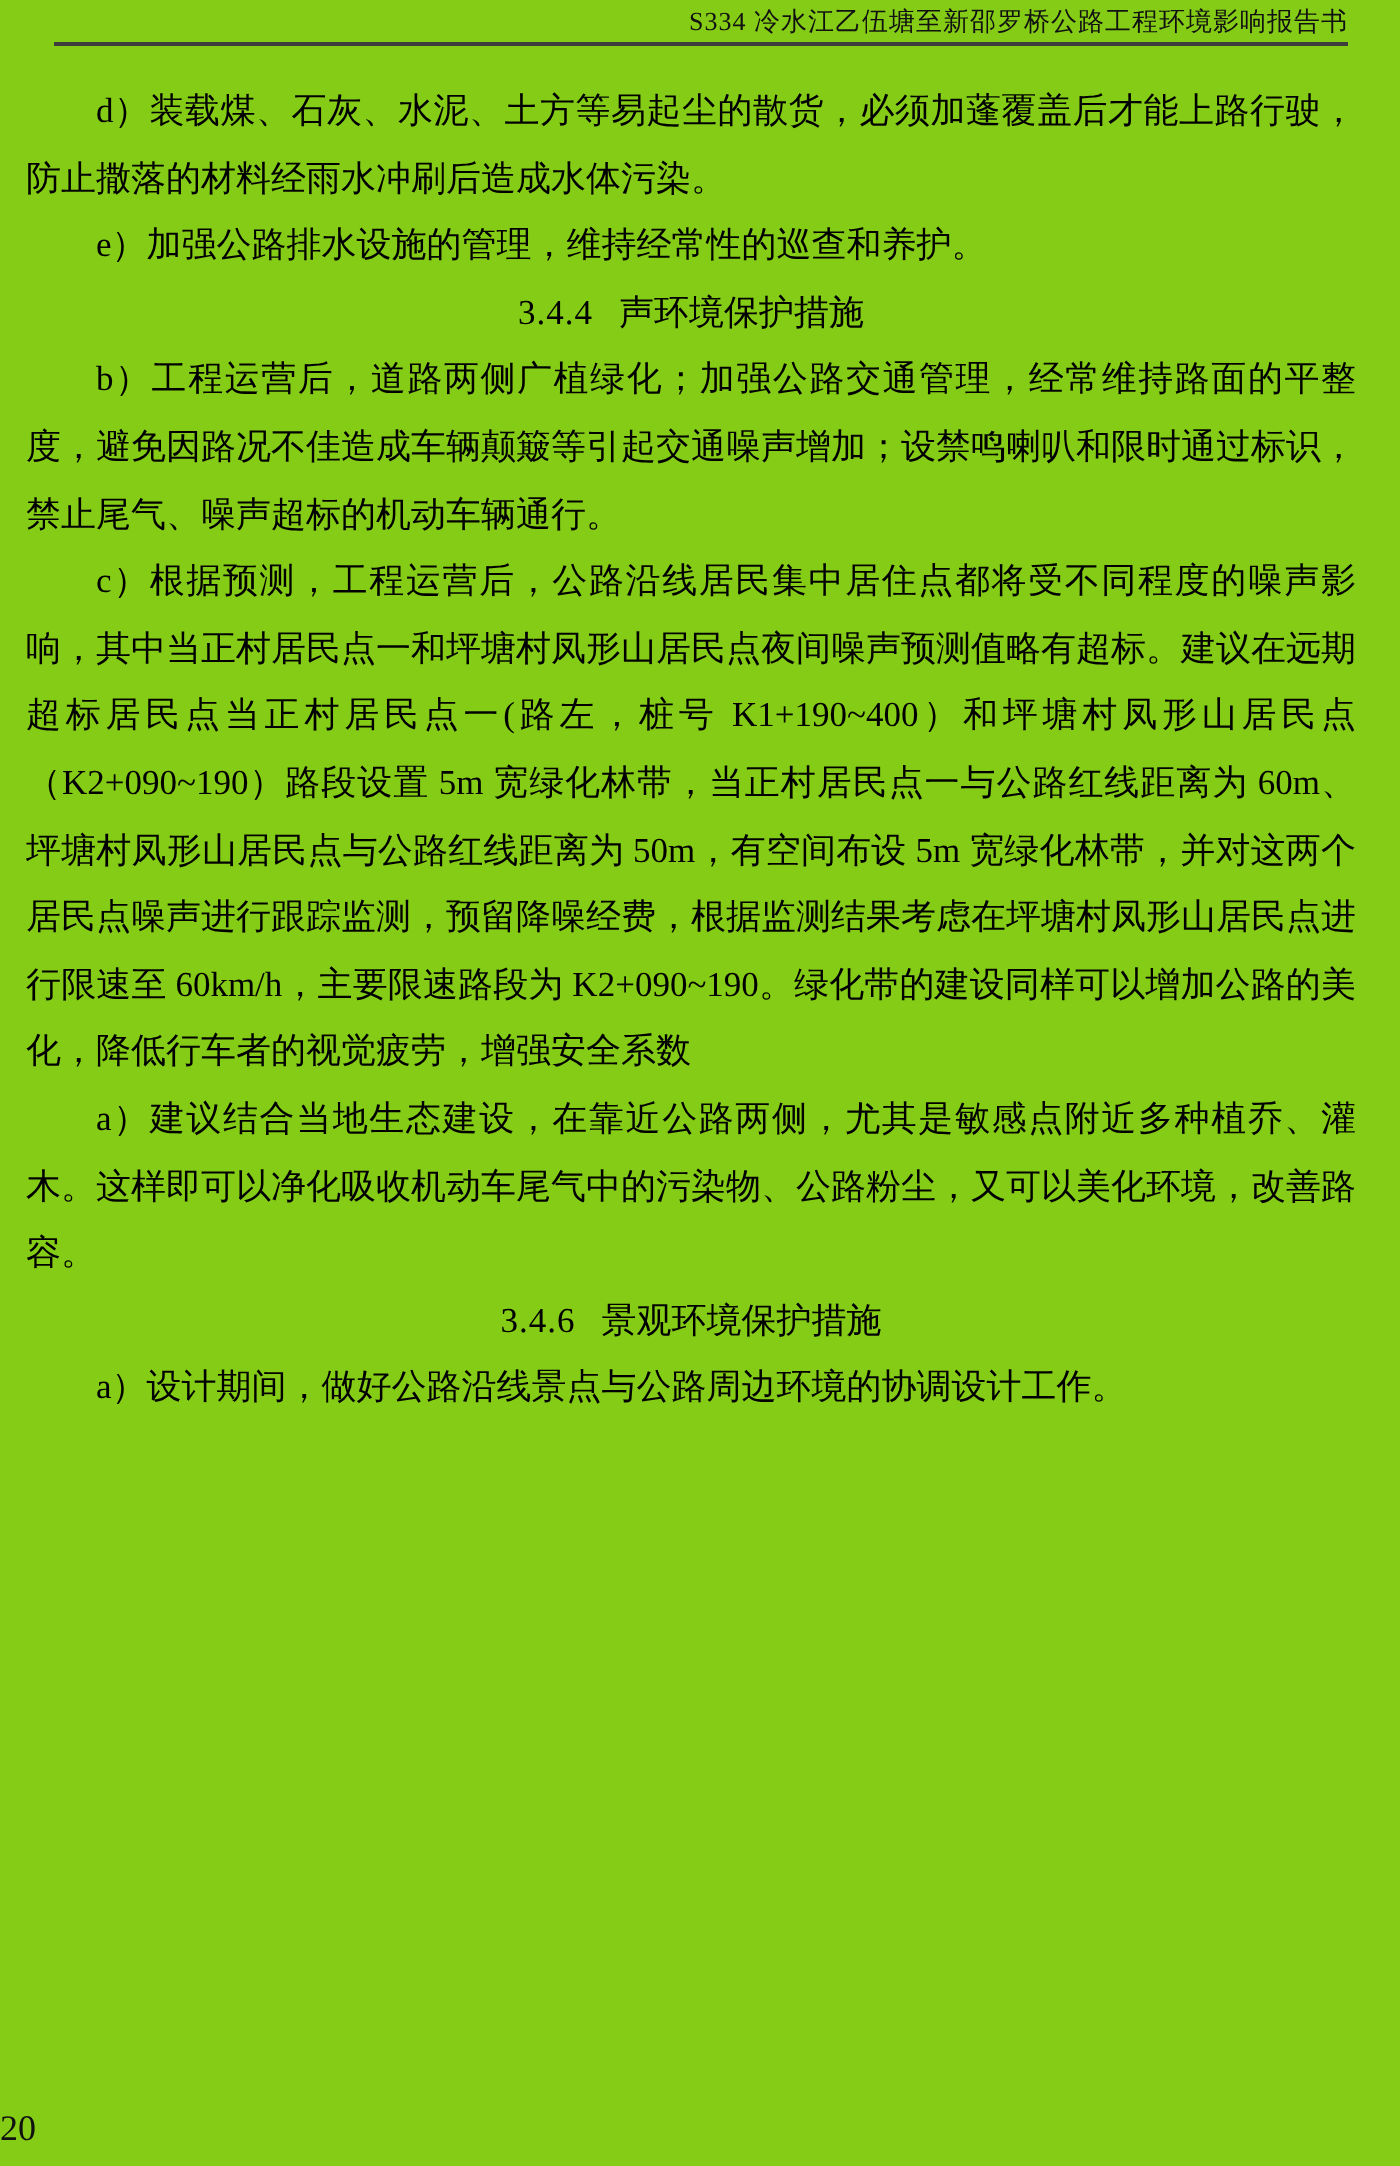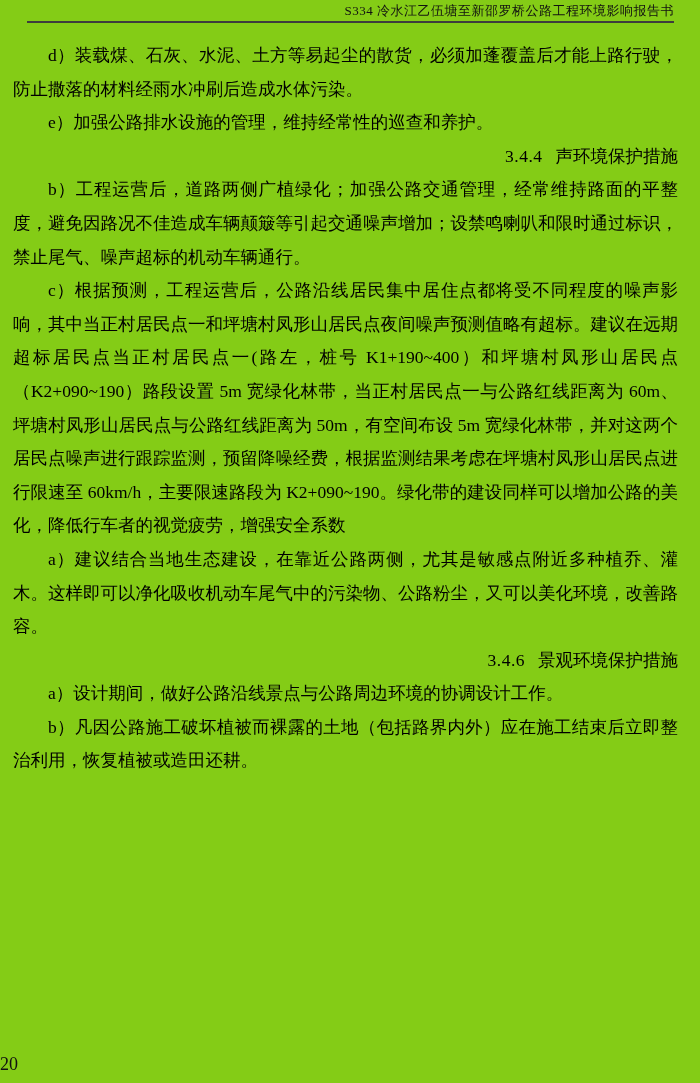--- a/index.html
+++ b/index.html
@@ -45,21 +45,21 @@
     color: #000000;
   }
   .para {
     margin: 0;
     text-indent: 2em;
   }
   .heading {
     margin: 0;
     font-size: 17.5px;
     font-weight: normal;
-    text-align: right;
+    text-align: center;
     white-space: nowrap;
   }
   .heading .hnum {
     display: inline-block;
     margin-right: 13px;
     letter-spacing: 0.5px;
   }
   .footer {
     position: absolute;
     bottom: 8px;
@@ -88,20 +88,19 @@
 
     <p class="para">b）工程运营后，道路两侧广植绿化；加强公路交通管理，经常维持路面的平整度，避免因路况不佳造成车辆颠簸等引起交通噪声增加；设禁鸣喇叭和限时通过标识，禁止尾气、噪声超标的机动车辆通行。</p>
     <p class="para">c）根据预测，工程运营后，公路沿线居民集中居住点都将受不同程度的噪声影响，其中当正村居民点一和坪塘村凤形山居民点夜间噪声预测值略有超标。建议在远期超标居民点当正村居民点一(路左，桩号 K1+190~400）和坪塘村凤形山居民点（K2+090~190）路段设置 5m 宽绿化林带，当正村居民点一与公路红线距离为 60m、坪塘村凤形山居民点与公路红线距离为 50m，有空间布设 5m 宽绿化林带，并对这两个居民点噪声进行跟踪监测，预留降噪经费，根据监测结果考虑在坪塘村凤形山居民点进行限速至 60km/h，主要限速路段为 K2+090~190。绿化带的建设同样可以增加公路的美化，降低行车者的视觉疲劳，增强安全系数</p>
 
 
     <p class="para">a）建议结合当地生态建设，在靠近公路两侧，尤其是敏感点附近多种植乔、灌木。这样即可以净化吸收机动车尾气中的污染物、公路粉尘，又可以美化环境，改善路容。</p>
 
     <h2 class="heading"><span class="hnum">3.4.6</span><span class="htitle">景观环境保护措施</span></h2>
 
     <p class="para">a）设计期间，做好公路沿线景点与公路周边环境的协调设计工作。</p>
-    <p class="para">b）凡因公路施工破坏植被而裸露的土地（包括路界内外）应在施工结束后立即整治利用，恢复植被或造田还耕。</p>
   </div>
 
   <div class="footer">
     <span>20</span>
   </div>
 
 </div>
 
 </body></html>

